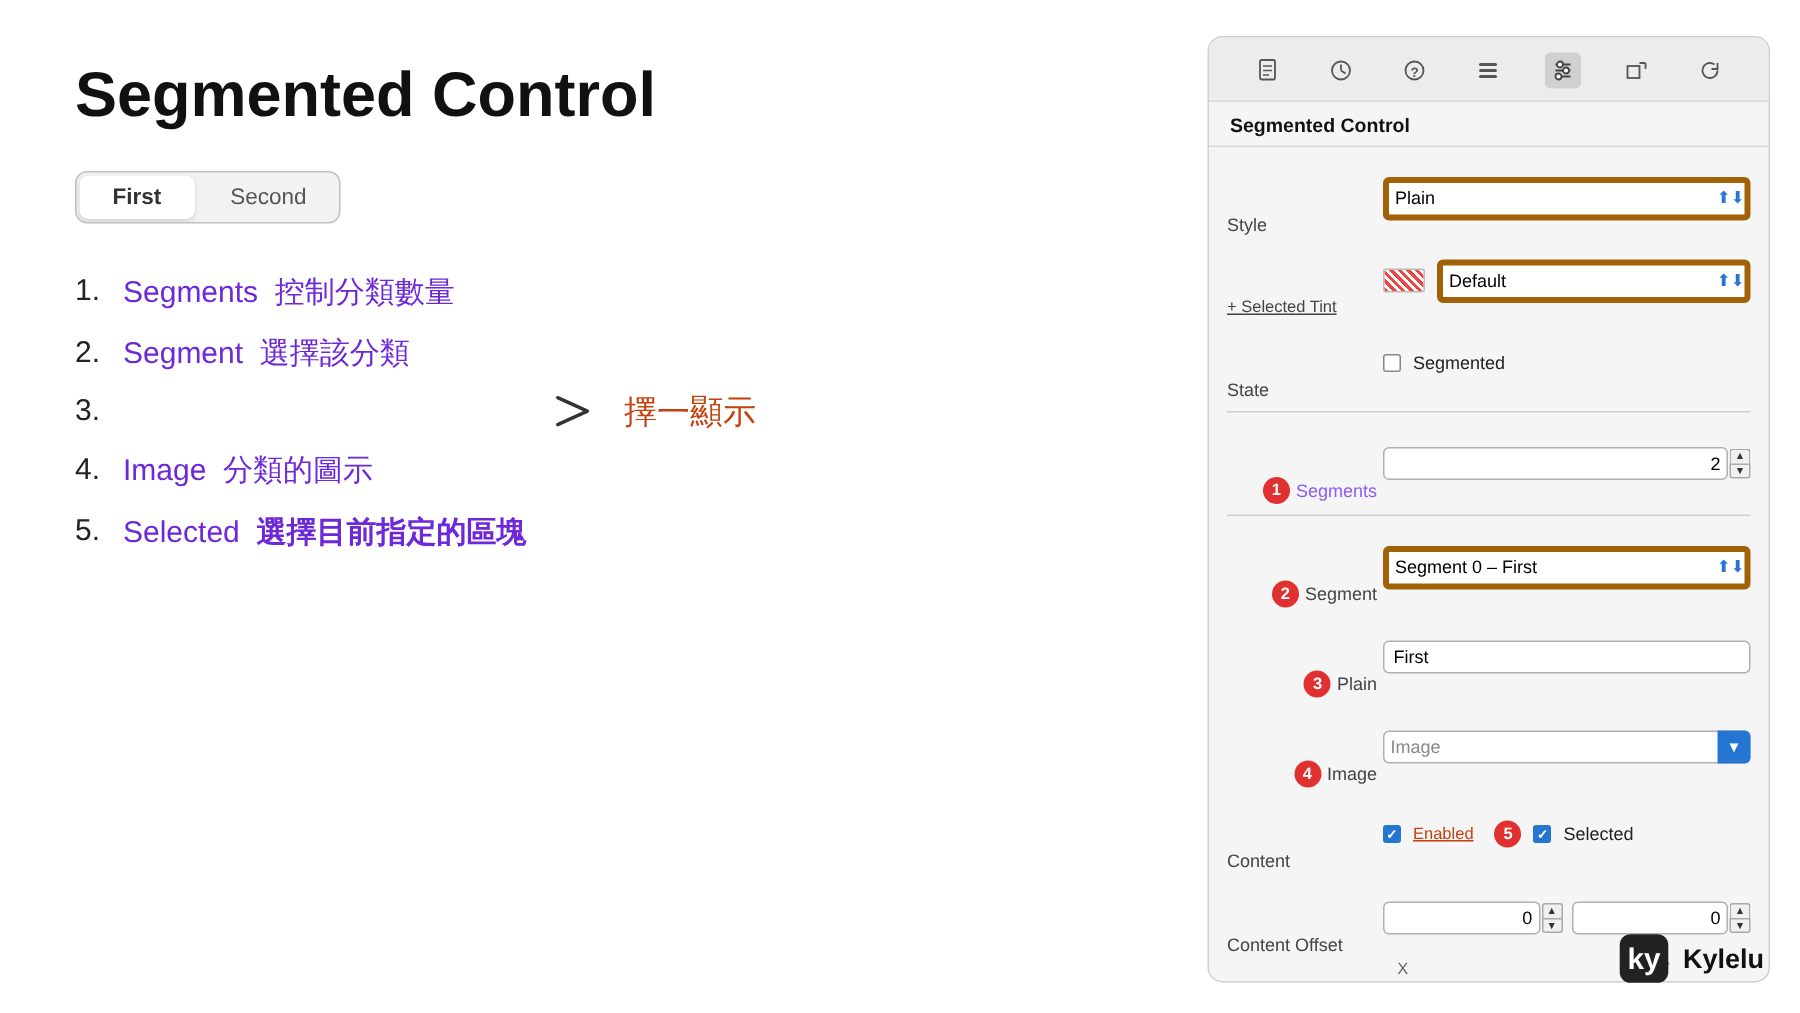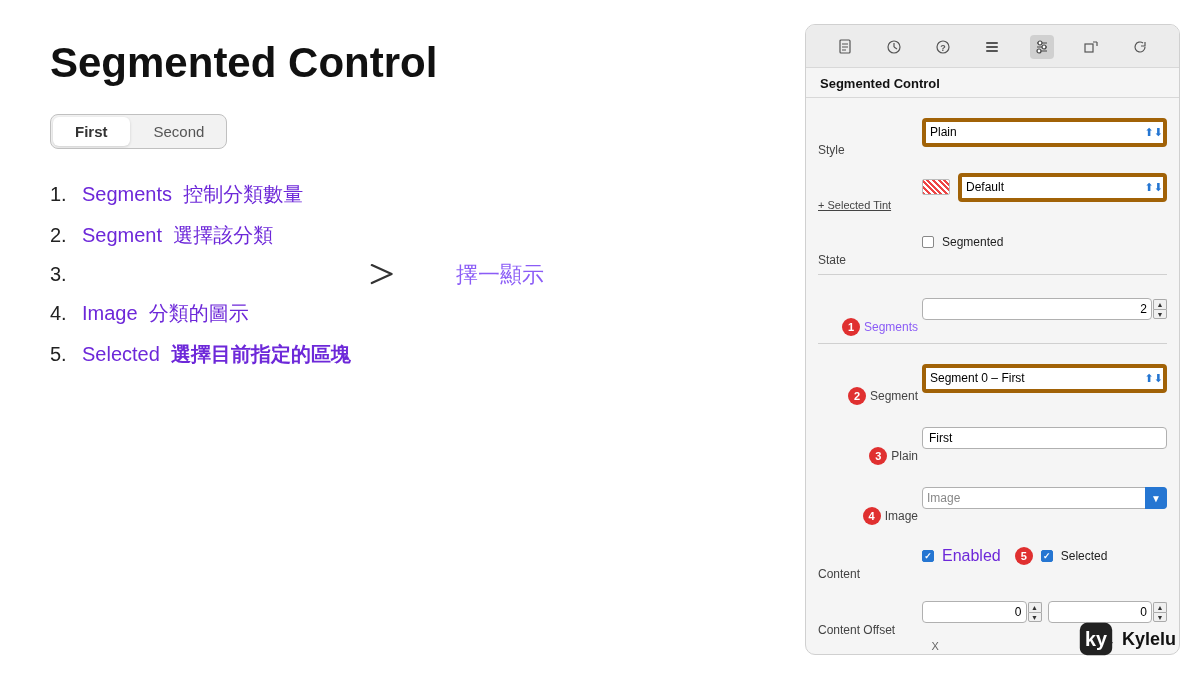--- a/index.html
+++ b/index.html
@@ -404,21 +404,21 @@
         <span class="list-label">Segment&nbsp;&nbsp;選擇該分類</span>
       </li>
 
       <li class="list-item" style="list-style:none; position:relative;">
         <span class="list-num">3.</span>
 
         <span style="position:absolute; left:320px; top:50%; transform:translateY(-50%); display:flex; align-items:center; gap:10px;">
           <svg class="arrow-svg" viewBox="0 0 40 30" width="40" height="30">
             <polyline points="2,4 24,14 2,24" fill="none" stroke="#333" stroke-width="2.5" stroke-linejoin="round" stroke-linecap="round"></polyline>
           </svg>
-          <span style="font-size:22px; color:#8b5cf6;margin-left:40px;">擇一顯示</span>
+          <span style="font-size:22px; color:#c2410c;">擇一顯示</span>
         </span>
       </li>
 
       <li class="list-item" style="list-style:none;">
         <span class="list-num">4.</span>
         <span class="list-label">Image&nbsp;&nbsp;分類的圖示</span>
       </li>
 
       <li class="list-item" style="list-style:none;">
         <span class="list-num">5.</span>
@@ -579,21 +579,21 @@
               </select>
               <div class="image-select-arrow">▼</div>
             </div>
           </div>
         </div>
 
         <div class="inspector-row">
           <span class="row-label">Content</span>
           <div class="row-content" style="gap:8px;">
             <div class="inspector-checkbox checked"></div>
-            <span style="font-size:16px; color:#6d28d9;">Enabled</span>
+            <span style="font-size:11px; color:#c2410c;text-decoration:underline;">Enabled</span>
             <span class="num-badge" style="margin-left:6px;">5</span>
             <div class="inspector-checkbox checked"></div>
             <span style="font-size:12px; color:#222;">Selected</span>
           </div>
         </div>
 
         <div class="inspector-row">
           <span class="row-label">Content Offset</span>
           <div class="row-content" style="gap:6px;">
             <div class="num-field-wrap">

